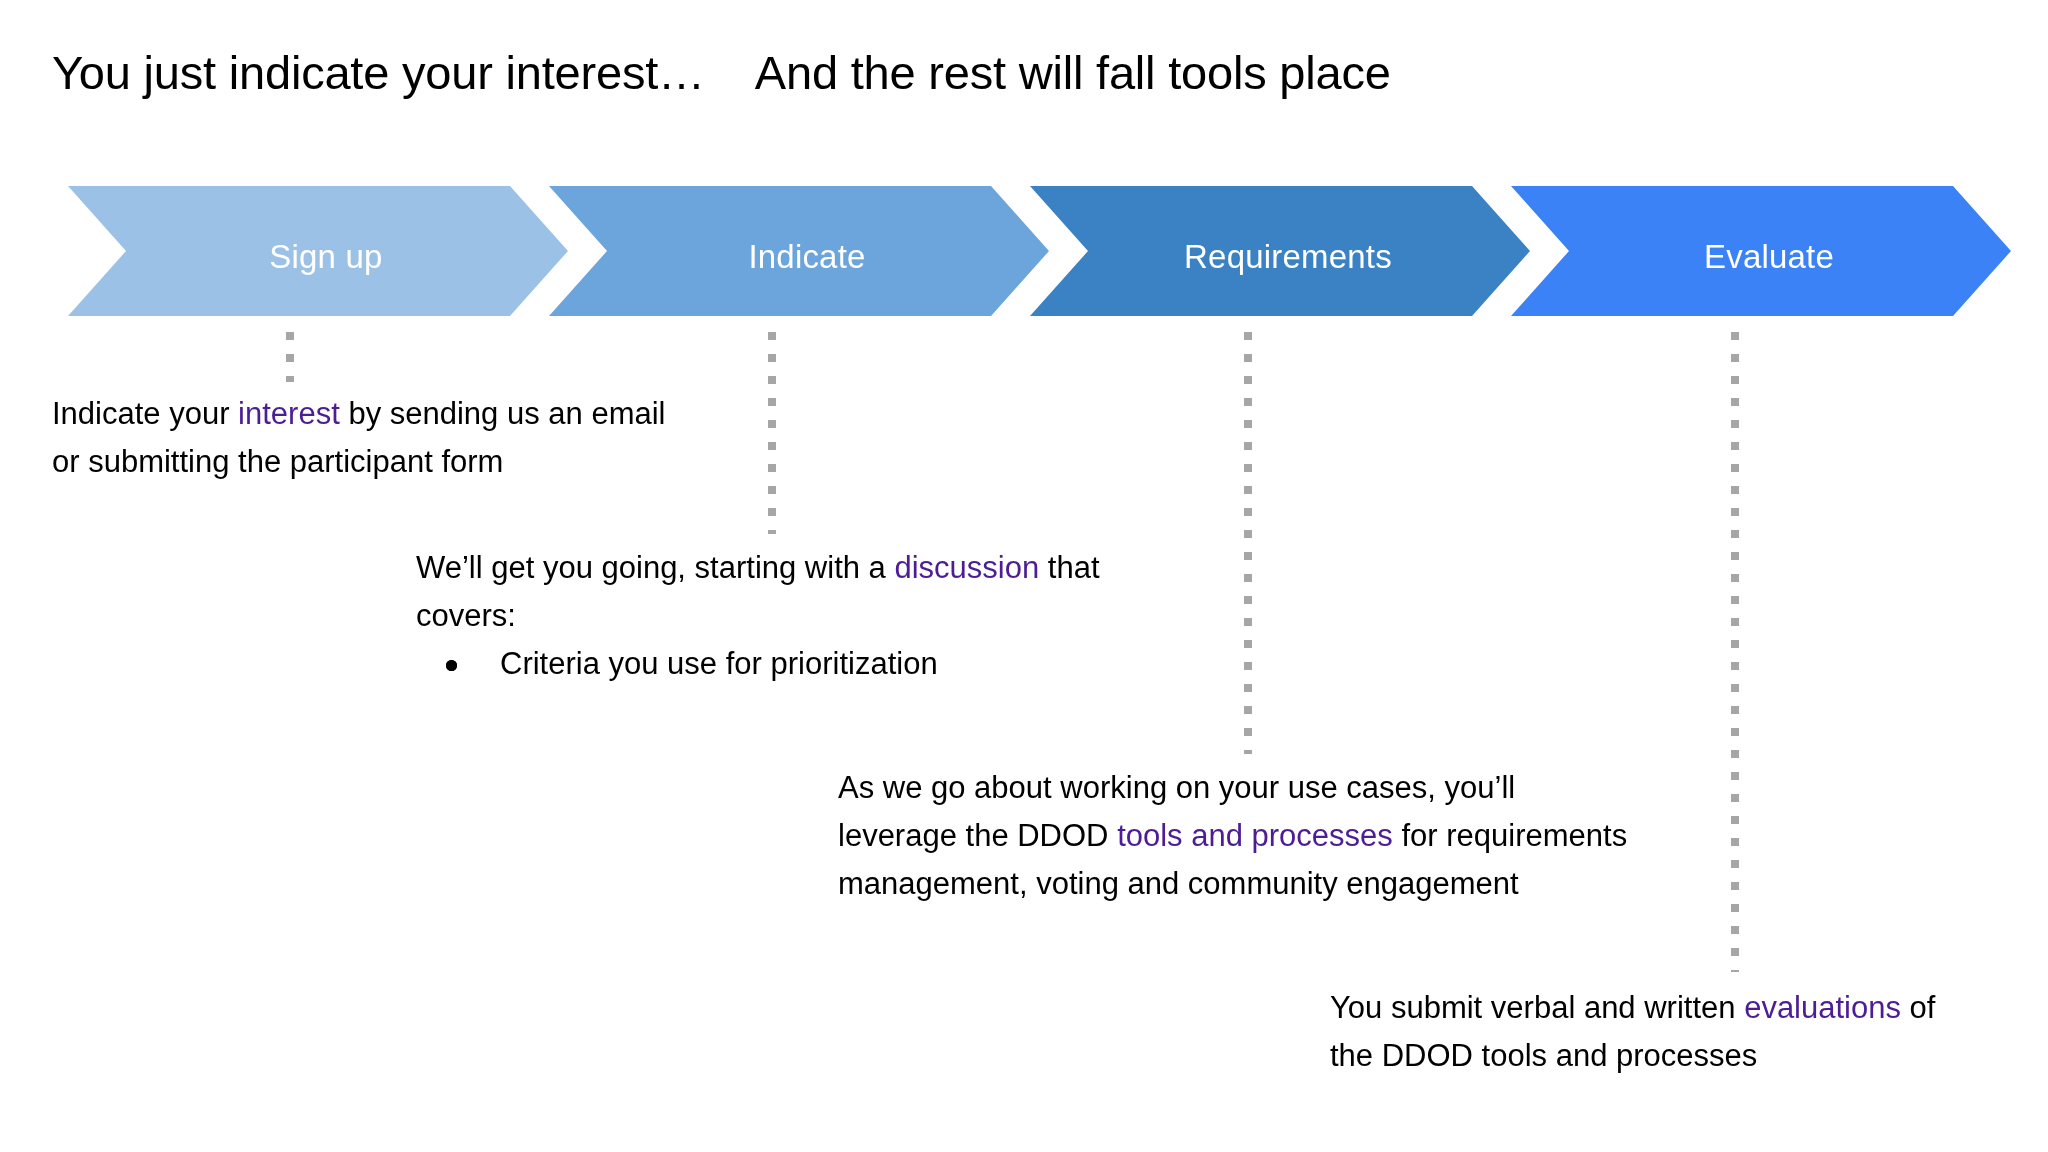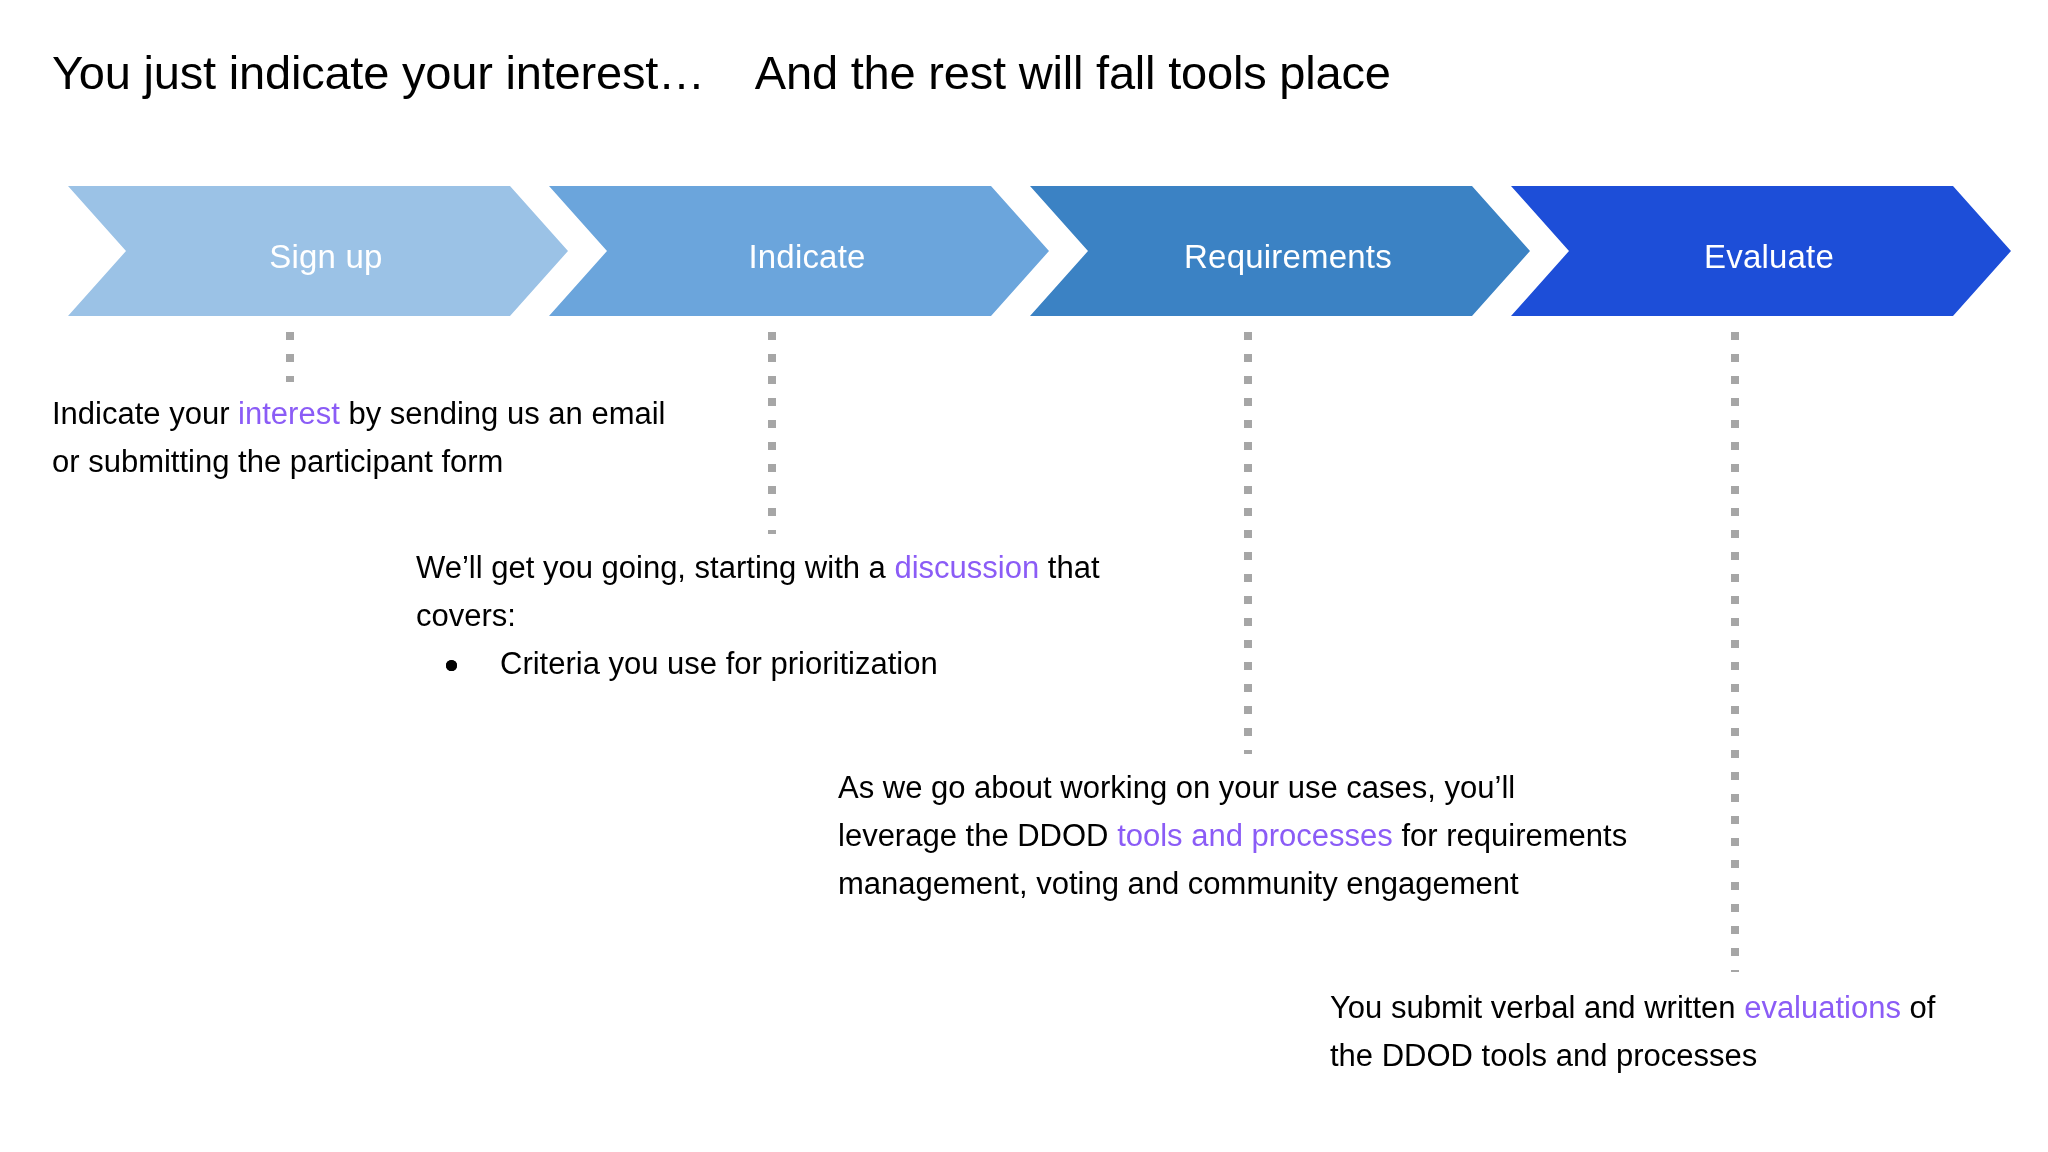--- a/index.html
+++ b/index.html
@@ -78,21 +78,21 @@
   }
 
   
   .desc {
     position: absolute;
     font-size: 31px;
     line-height: 48px;
     color: #000000;
   }
   .desc .hl {
-    color: #8b5cf6;
+    color: #4c1d95;
   }
   .desc ul {
     margin: 0;
     padding: 0;
     list-style: none;
   }
   .desc li {
     position: relative;
     padding-left: 84px;
     line-height: 48px;
@@ -121,21 +121,21 @@
   </div>
 
   <div class="chevron notched" id="chev-1" style="left: 549px; width: 500px; background: rgb(107, 165, 220);">
     <span class="chevron-label">Indicate</span>
   </div>
 
   <div class="chevron notched" id="chev-2" style="left: 1030px; width: 500px; background: rgb(59, 130, 196);">
     <span class="chevron-label">Requirements</span>
   </div>
 
-  <div class="chevron notched" id="chev-3" style="left: 1511px; width: 500px; background: #1d4ed8;">
+  <div class="chevron notched" id="chev-3" style="left: 1511px; width: 500px; background: #3b82f6;">
     <span class="chevron-label">Evaluate</span>
   </div>
 
 </div>
 
 <div class="connector" id="conn-0" style="left: 286px; top: 332px; height: 50px;"></div>
 <div class="connector" id="conn-1" style="left: 768px; top: 332px; height: 202px;"></div>
 <div class="connector" id="conn-2" style="left: 1244px; top: 332px; height: 422px;"></div>
 <div class="connector" id="conn-3" style="left: 1731px; top: 332px; height: 640px;"></div>
 

